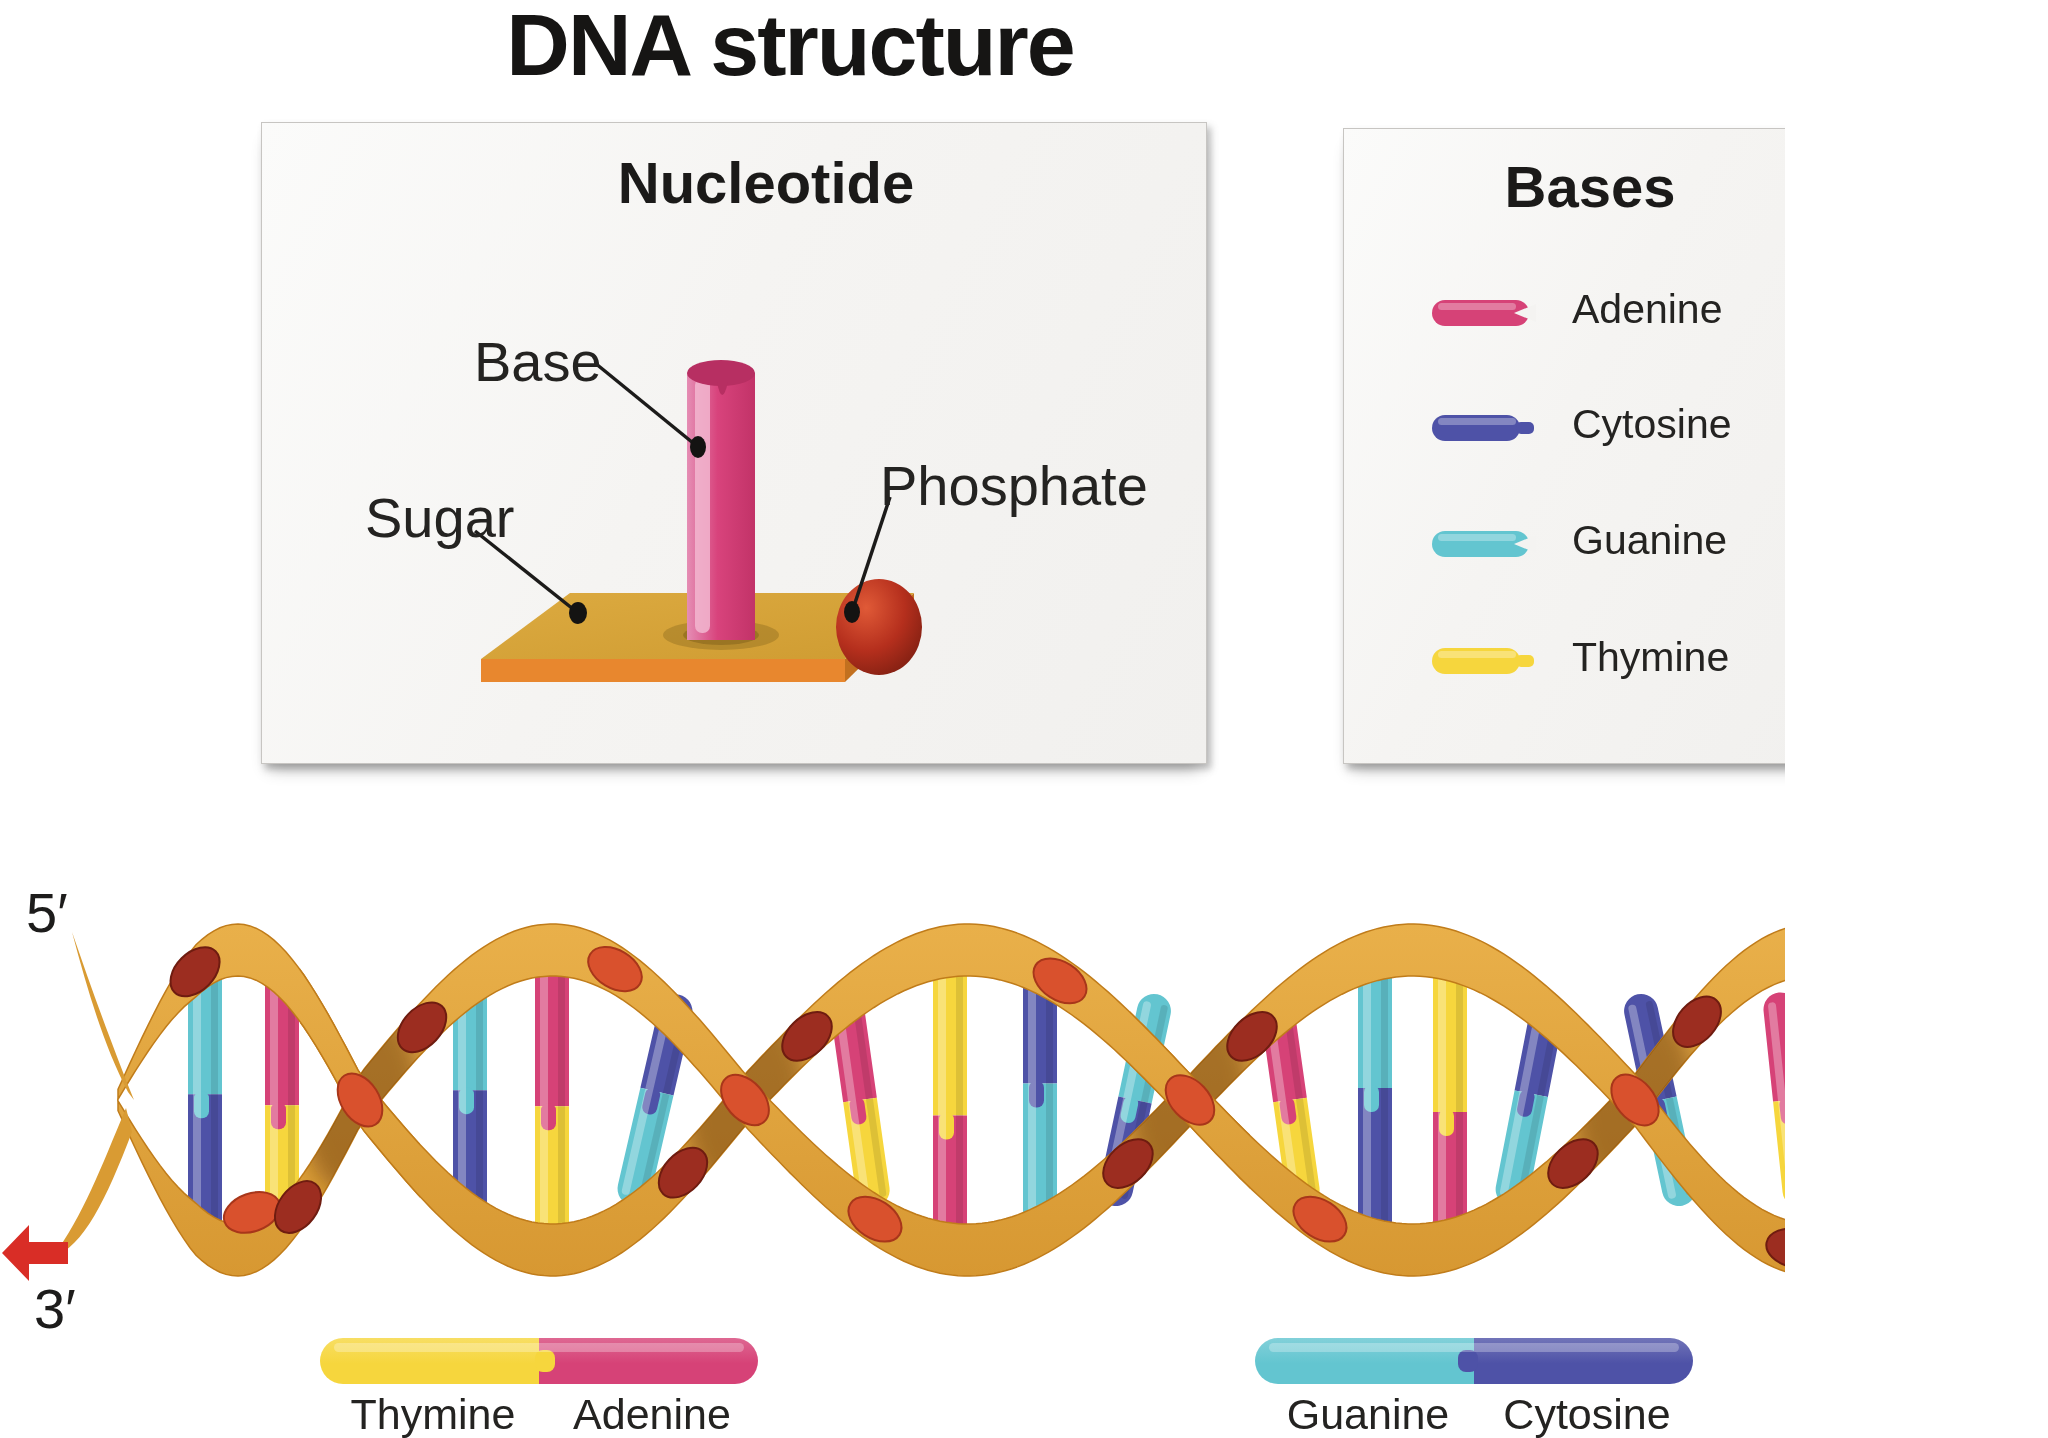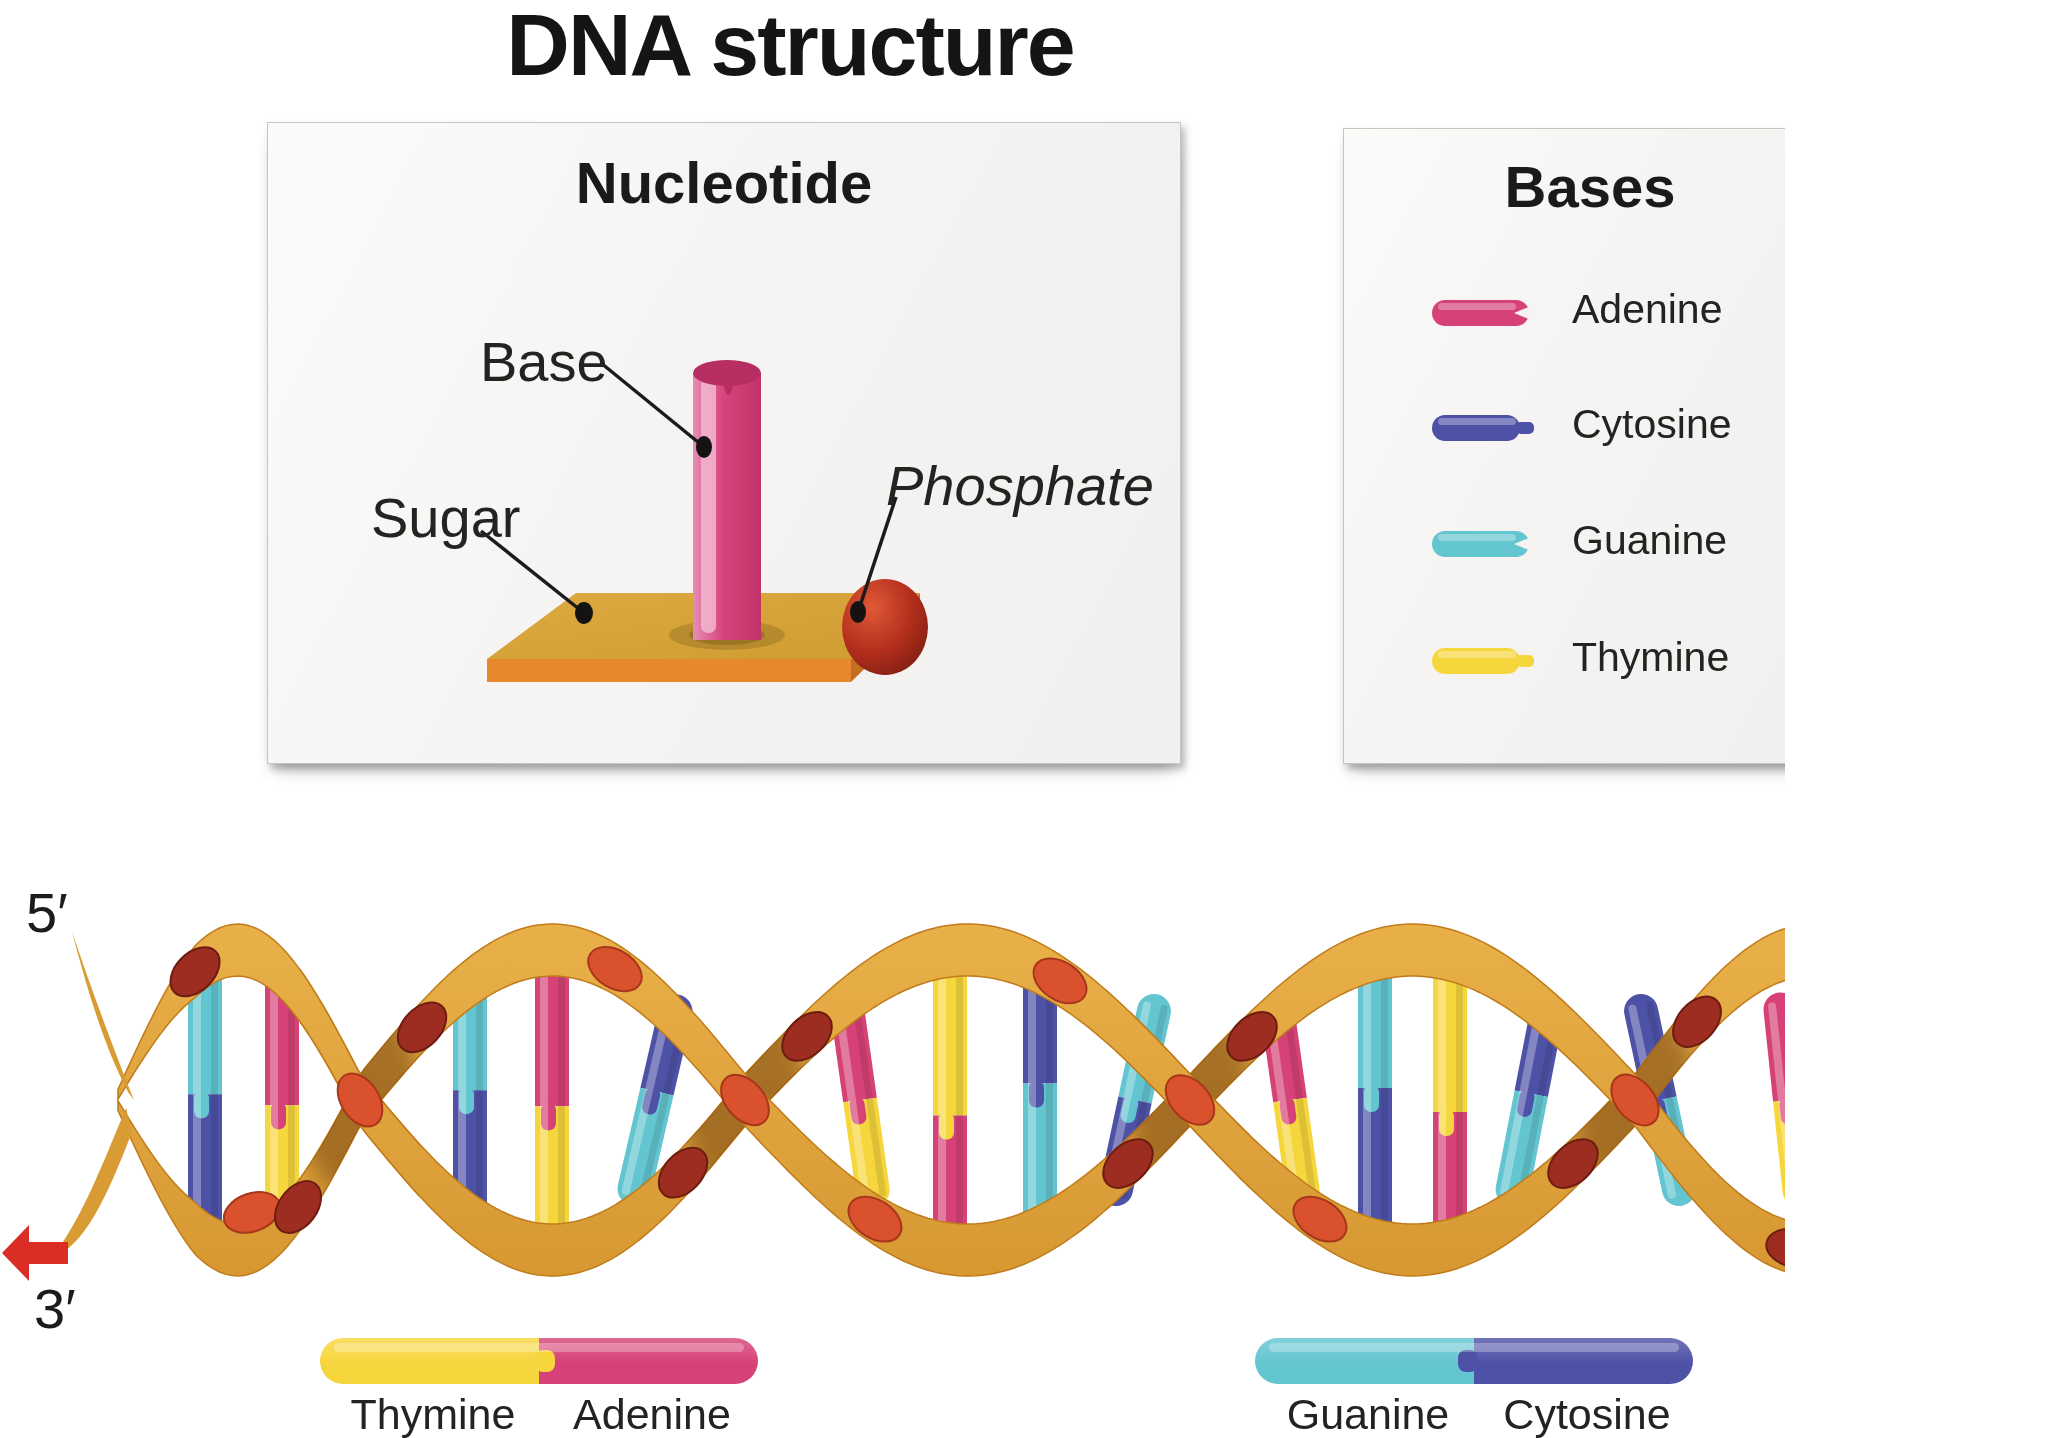--- a/index.html
+++ b/index.html
@@ -4,29 +4,29 @@
 <style>
   html,body{margin:0;padding:0;background:#ffffff;}
   #stage{position:relative;width:1785px;height:1438px;background:#ffffff;overflow:hidden;
          font-family:"Liberation Sans", sans-serif;color:#1d1c1b;}
   .abs{position:absolute;}
   #main-title{left:240px;top:-6px;width:1100px;text-align:center;
       font-size:88px;font-weight:bold;letter-spacing:-2px;color:#161514;}
   .panel{background:linear-gradient(118deg,#fbfbfa 0%,#f5f4f2 45%,#f1f0ee 100%);
       border:1px solid #c7c5c2;
       box-shadow:4px 5px 7px rgba(110,110,110,.45), 0 12px 16px -8px rgba(0,0,0,.30);}
-  #nucleotide-panel{left:267px;top:122px;width:912px;height:640px;}
+  #nucleotide-panel{left:261px;top:122px;width:912px;height:640px;padding-left:32px;}
   #bases-panel{left:1343px;top:128px;width:492px;height:634px;}
   .panel-title{width:100%;text-align:center;font-size:58px;font-weight:bold;color:#1b1a19;}
   #nucleotide-title{top:26px;}
   #bases-title{top:24px;}
   .part-label{font-size:56px;color:#242321;}
   #base-label{left:212px;top:206px;}
   #sugar-label{left:68px;top:362px;margin-left:35px;}
-  #phosphate-label{left:618px;top:330px;font-style:italic;}
+  #phosphate-label{left:618px;top:330px;}
   #nucleotide-art{left:0;top:0;}
   
   .legend-row{position:absolute;left:0;width:100%;height:60px;}
   .legend-icon{position:absolute;left:88px;top:14px;}
   .legend-label{position:absolute;left:228px;top:2px;font-size:41px;color:#242321;}
   
   #helix-svg{left:0;top:870px;}
   .end-label{font-size:56px;color:#1d1c1b;}
   #label-5-left{left:26px;top:880px;}
   #label-3-left{left:34px;top:1276px;}

